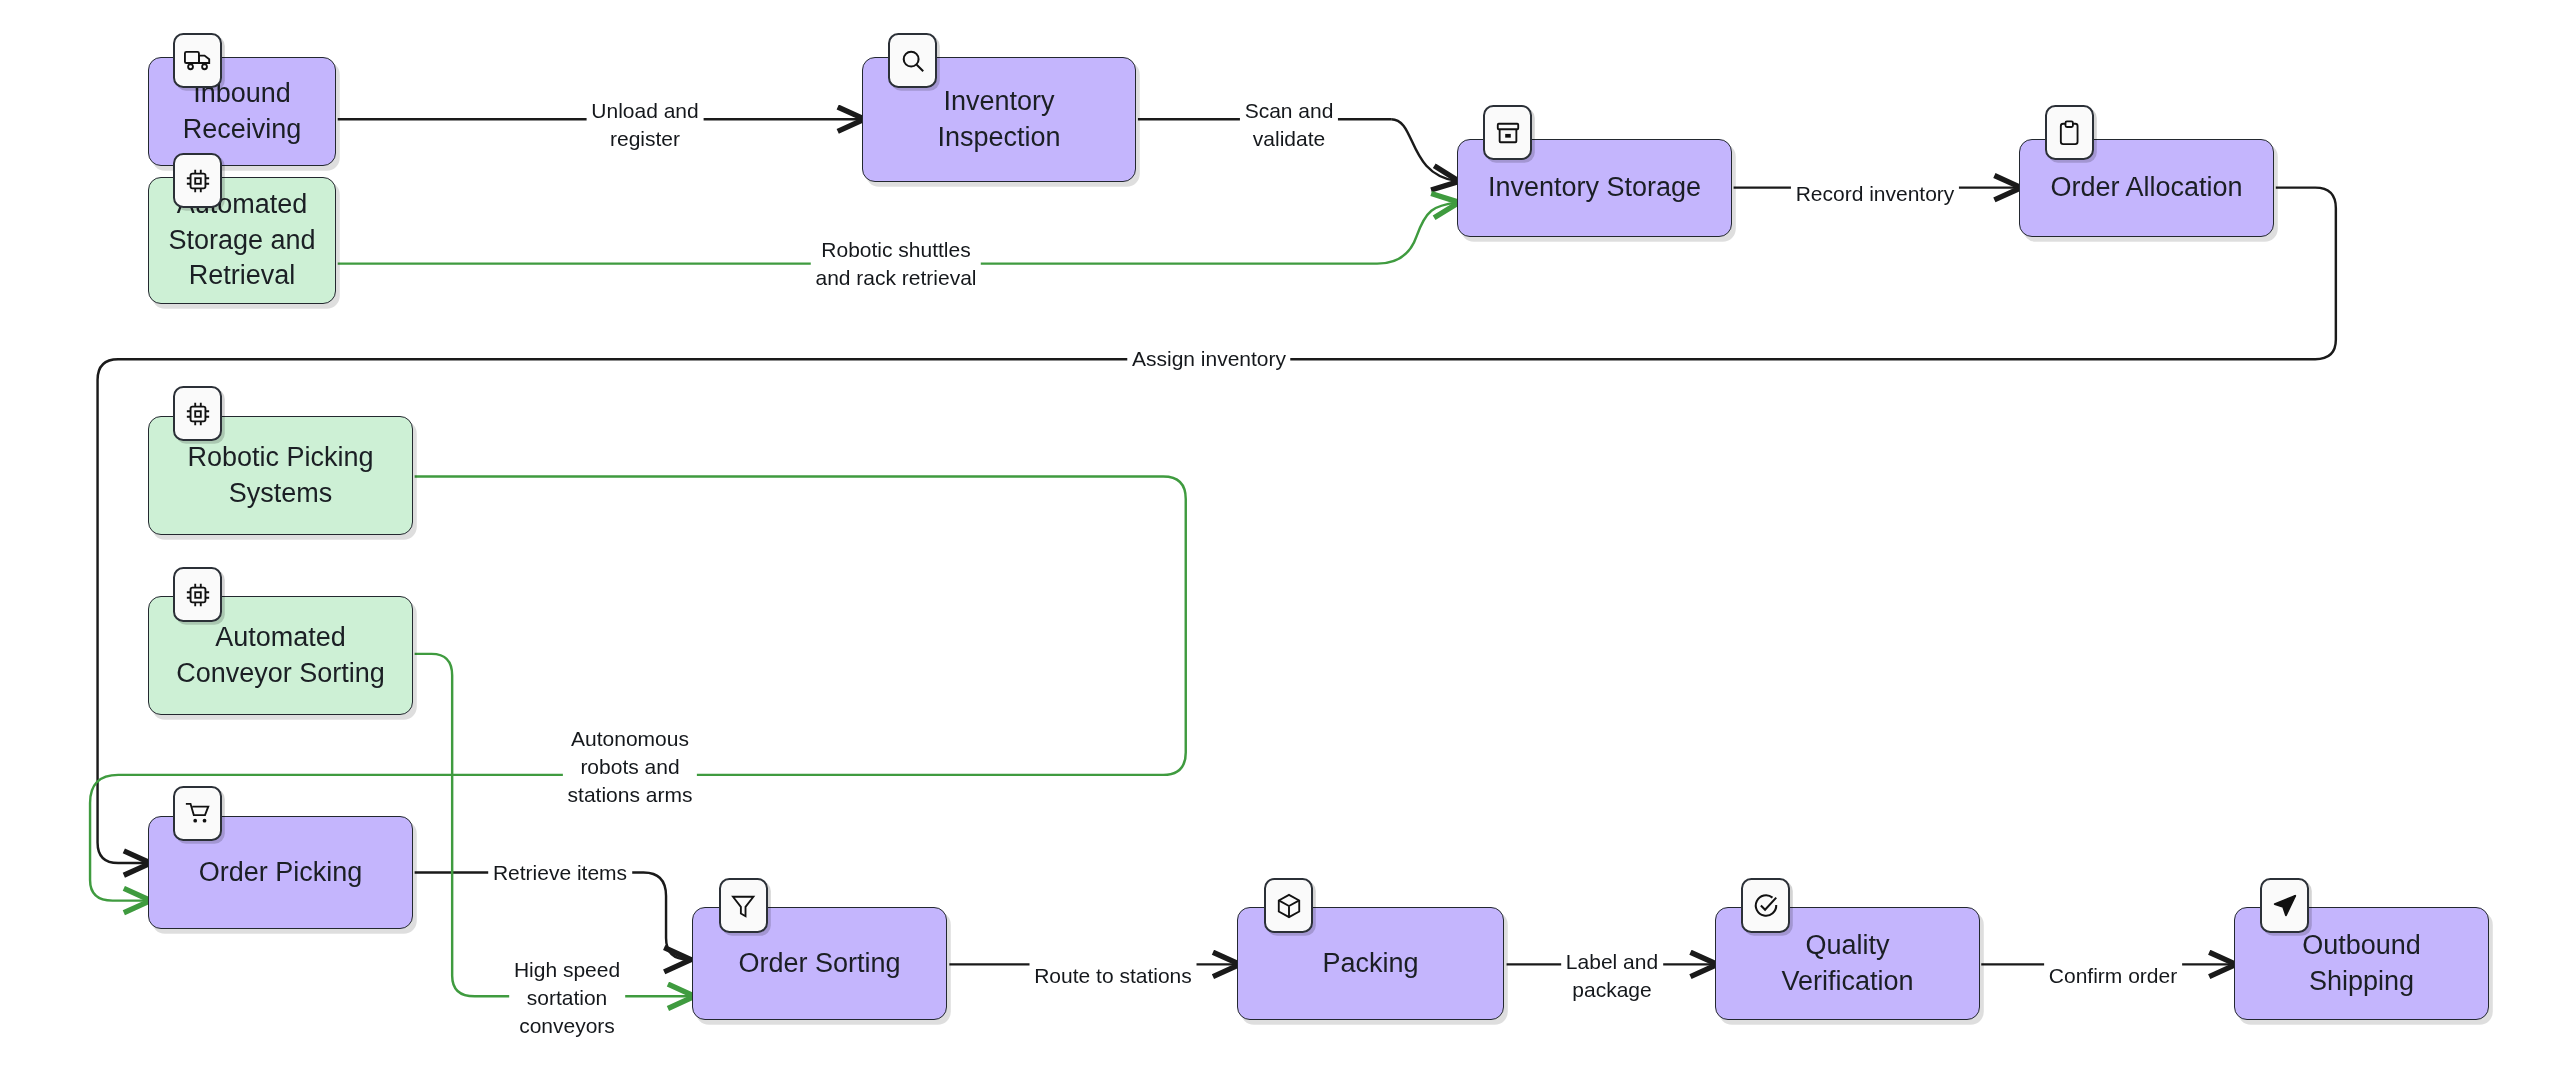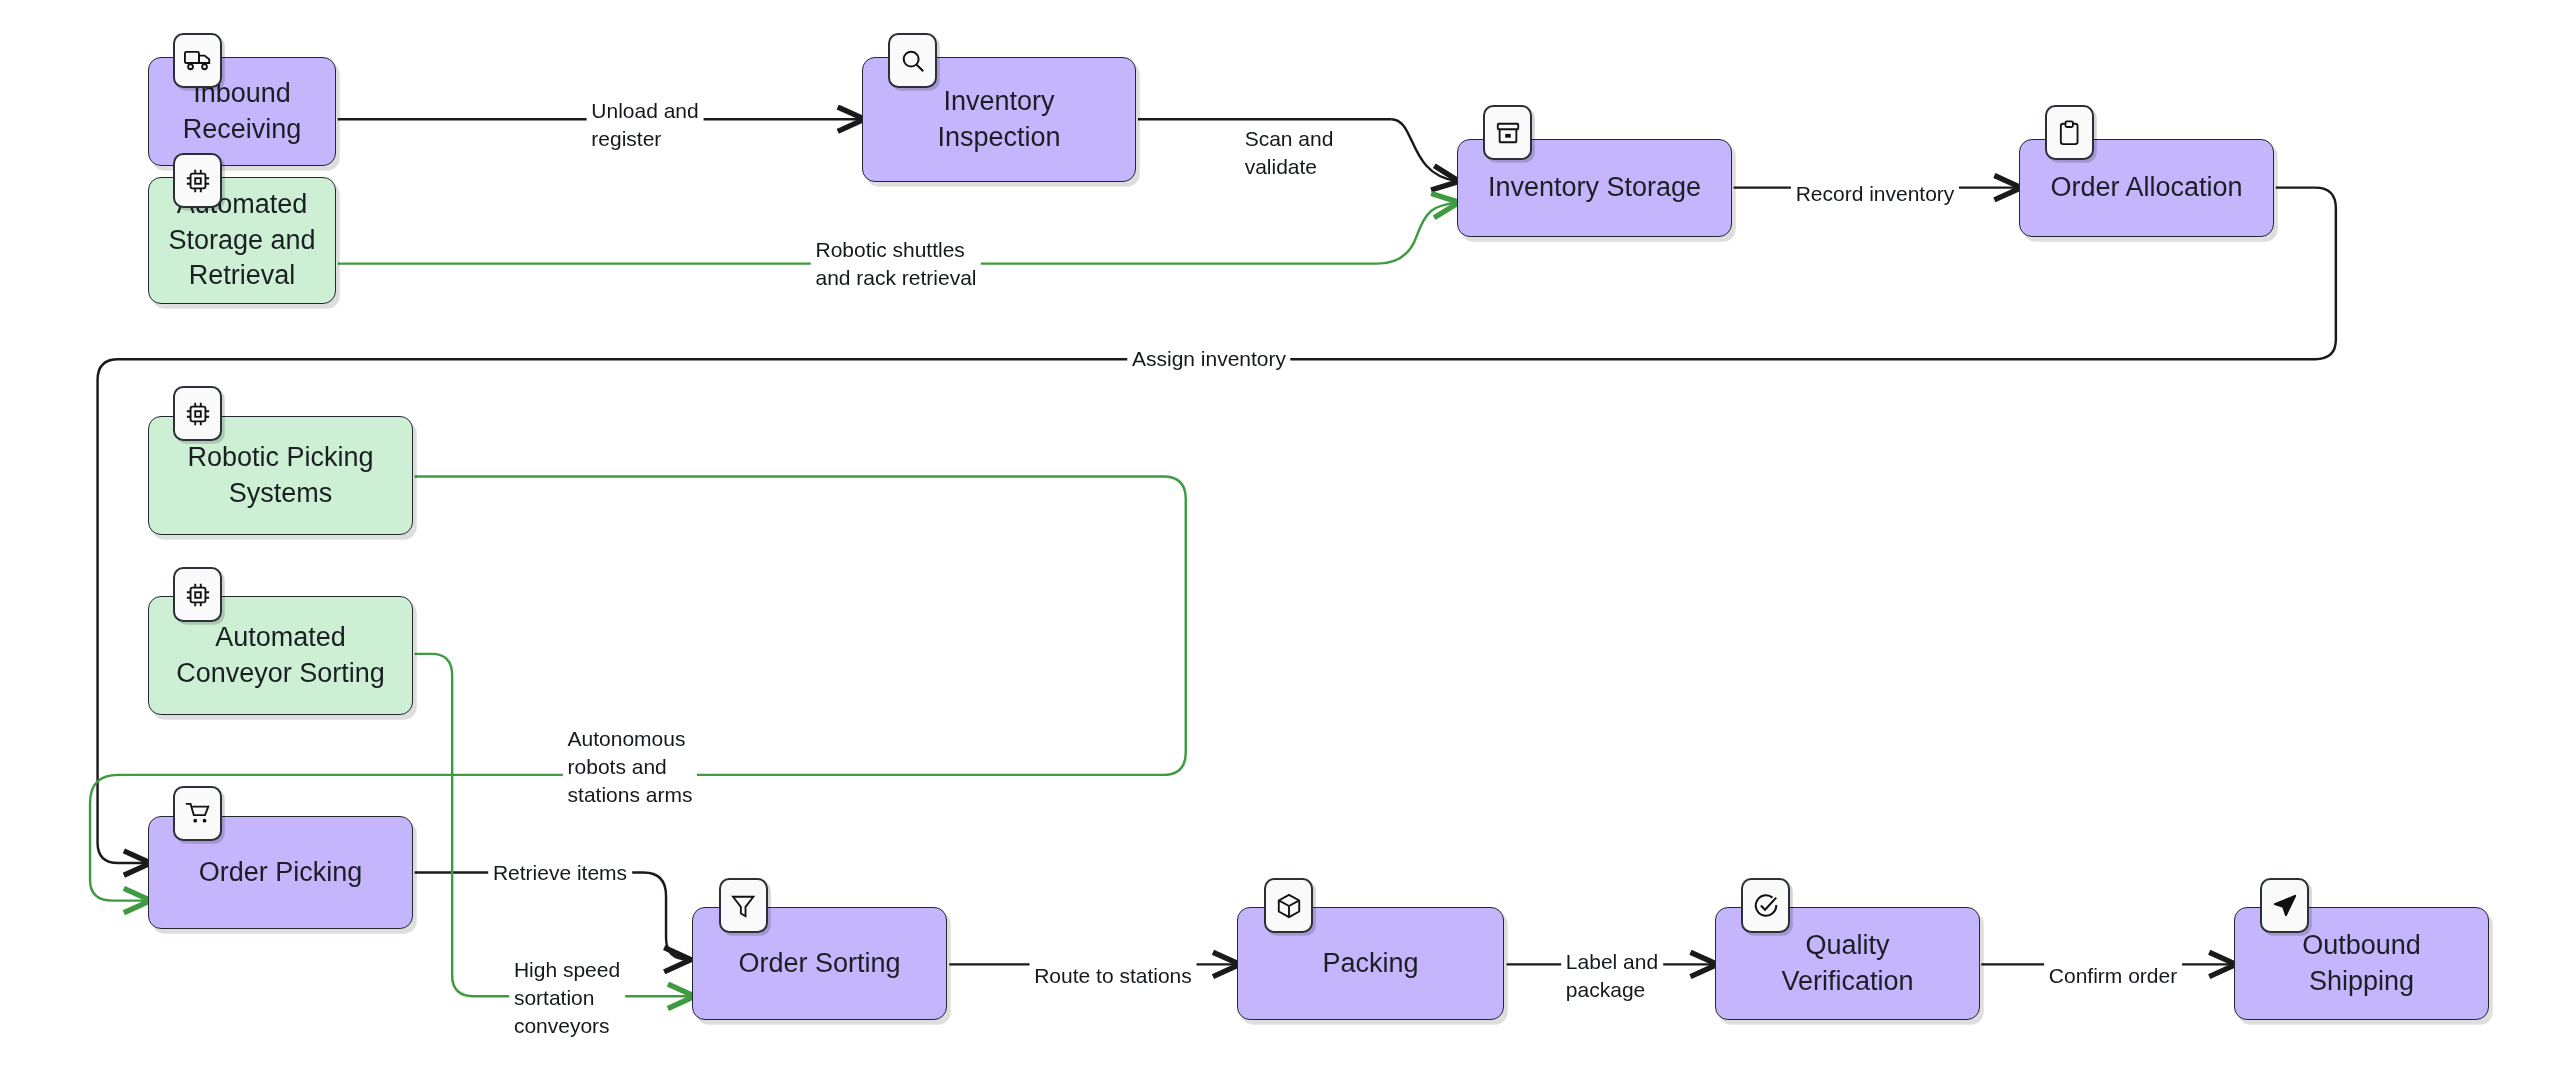--- a/index.html
+++ b/index.html
@@ -56,20 +56,21 @@
     box-shadow: 2.8px 2.8px 0 rgba(0,0,0,0.17);
     z-index: 40;
   }
   .badge svg { display: block; }
 
   .elabel {
     position: absolute;
     font-size: 21px;
     line-height: 1.33;
     color: #15181c;
+    text-align: center;
     white-space: pre-line;
     background: #ffffff;
     padding: 0.9px 4.7px;
     z-index: 30;
     transform: translate(-50%, -50%);
   }
 </style>
 </head>
 <body>
 
@@ -234,21 +235,21 @@
   </div>
   <div class="badge" style="left:2260px;top:878px;">
     <svg width="26" height="26" viewBox="0 0 28 28" fill="none" stroke="#111" stroke-width="2" stroke-linejoin="round">
       <path d="M25,3 L3,12 L12,15 L15,24 Z" fill="#111"></path>
       <path d="M25,3 L12,15"></path>
     </svg>
   </div>
 
   <div class="elabel" style="left:645px;top:125px;">Unload and
 register</div>
-  <div class="elabel" style="left:1289px;top:125px;margin-top:28px;">Scan and
+  <div class="elabel" style="left:1289px;top:125px;">Scan and
 validate</div>
   <div class="elabel" style="left:896px;top:264px;">Robotic shuttles
 and rack retrieval</div>
   <div class="elabel" style="left:1875px;top:194px;">Record inventory</div>
   <div class="elabel" style="left:1209px;top:359px;">Assign inventory</div>
   <div class="elabel" style="left:630px;top:767px;">Autonomous
 robots and
 stations arms</div>
   <div class="elabel" style="left:567px;top:998px;">High speed
 sortation

